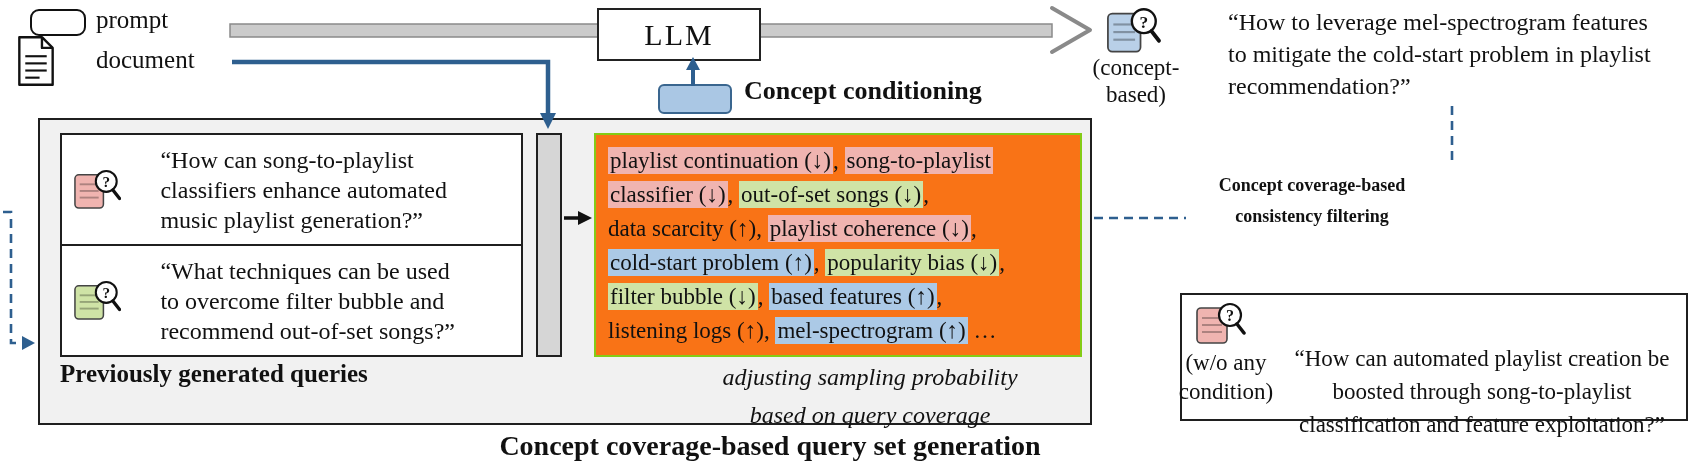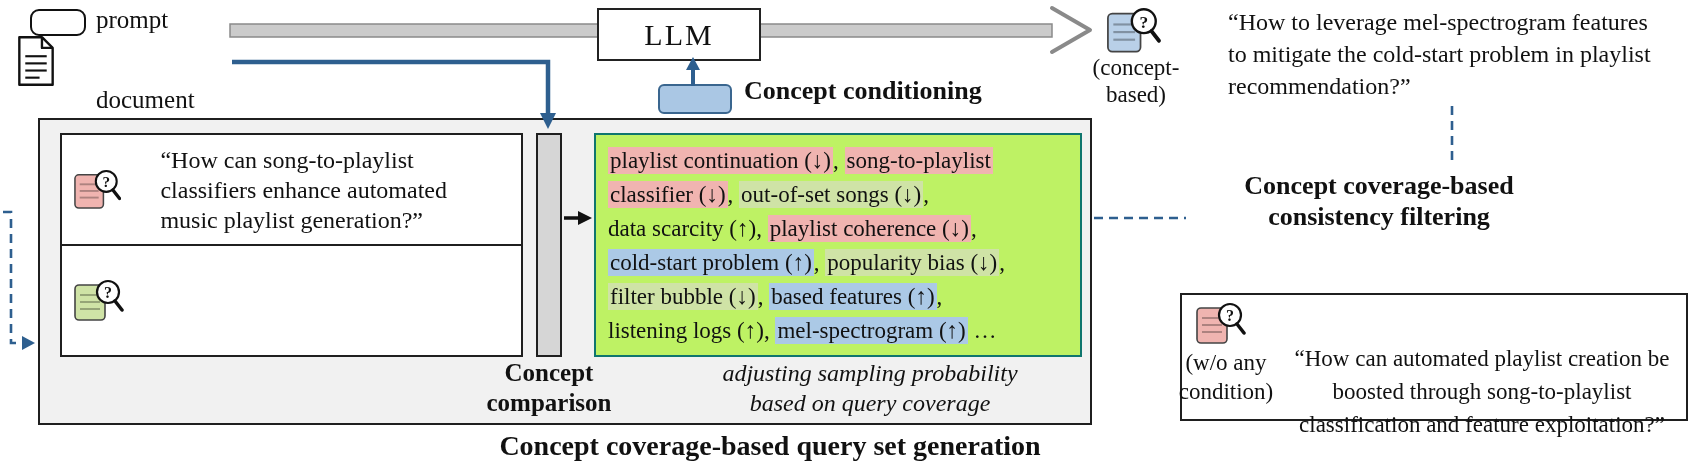--- a/index.html
+++ b/index.html
@@ -26,39 +26,39 @@
 
   
   .cond-chip{left:658px;top:84px;width:70px;height:26px;background:#aac7e4;border:2px solid #3a668f;border-radius:6px;z-index:3;}
   .cond-label{left:744px;top:76px;font-size:26px;z-index:3;}
 
   
   .cb-icon{left:1106px;top:6px;z-index:3;}
   .cb-caption{left:1082px;top:54px;width:108px;font-size:23px;line-height:27px;z-index:3;}
 
   .tr-quote{left:1228px;top:6px;width:466px;font-size:24px;line-height:32px;z-index:3;}
-  .filter-label{left:1223px;top:170px;width:312px;font-size:26px;line-height:31px;z-index:3;}
+  .filter-label{left:1156px;top:170px;width:312px;font-size:18px;line-height:31px;z-index:3;}
 
   
   .main-box{left:38px;top:118px;width:1054px;height:307px;background:#f1f1f1;border:2.5px solid #1f1f1f;box-sizing:border-box;z-index:2;}
   .queries-box{left:60px;top:133px;width:463px;height:224px;background:#fff;border:2px solid #1f1f1f;box-sizing:border-box;z-index:3;display:flex;flex-direction:column;}
   .query-row{flex:1;display:flex;align-items:center;padding-left:12px;gap:12px;}
   .query-row + .query-row{border-top:2px solid #1f1f1f;}
   .query-text{font-size:24px;line-height:30px;width:380px;margin-left:27px;}
   .compare-bar{left:536px;top:133px;width:26px;height:224px;background:#d6d6d6;border:2px solid #1f1f1f;box-sizing:border-box;z-index:3;}
-  .concepts-box{left:594px;top:133px;width:488px;height:224px;background:#bef264;border:2px solid #0f766e;box-sizing:border-box;z-index:3;padding:9px 12px;}
+  .concepts-box{left:594px;top:133px;width:488px;height:224px;background:#f97316;border:2px solid #84cc16;box-sizing:border-box;z-index:3;padding:9px 12px;}
   .concept-line{font-size:23px;line-height:34px;white-space:nowrap;}
   .hl{padding:1px 2px;}
   .hl-red{background:#f0b4b0;}
   .hl-green{background:#cfe3a6;}
   .hl-blue{background:#abc9e6;margin-top:44px;}
 
   .prev-label{left:60px;top:360px;font-size:25px;z-index:3;}
   .compare-label{left:464px;top:358px;width:170px;font-size:25px;line-height:30px;z-index:3;}
-  .sampling-note{left:660px;top:358px;width:420px;font-size:24px;line-height:30px;z-index:3;}
+  .sampling-note{left:660px;top:358px;width:420px;font-size:24px;line-height:38px;z-index:3;}
   .main-caption{left:420px;top:430px;width:700px;font-size:28px;z-index:3;}
 
   
   .wo-box{left:1180px;top:293px;width:508px;height:128px;background:#fff;border:2px solid #1f1f1f;box-sizing:border-box;z-index:3;}
   .wo-icon{left:1196px;top:301px;z-index:4;}
   .wo-caption{left:1176px;top:348px;width:100px;font-size:23px;line-height:29px;z-index:4;}
   .wo-quote{left:1280px;top:298px;width:404px;font-size:23px;line-height:33px;z-index:4;margin-top:44px;}
 
   svg text{font-family:"Liberation Serif","DejaVu Serif",serif;}
 </style>
@@ -75,21 +75,21 @@
   <div class="abs prompt-shape"></div>
   <div class="abs legend-label" style="left:96px;top:6px;">prompt</div>
   <svg class="abs" style="left:14px;top:36px;z-index:3;" width="44" height="50" viewBox="0 0 36 42">
     <path d="M4,1 h19 l9,9 v31 h-28 z" fill="#ffffff" stroke="#111" stroke-width="2" stroke-linejoin="round"></path>
     <path d="M23,1 v9 h9" fill="none" stroke="#111" stroke-width="2" stroke-linejoin="round"></path>
     <line x1="9" y1="17" x2="27" y2="17" stroke="#111" stroke-width="1.8"></line>
     <line x1="9" y1="23" x2="27" y2="23" stroke="#111" stroke-width="1.8"></line>
     <line x1="9" y1="29" x2="27" y2="29" stroke="#111" stroke-width="1.8"></line>
     <line x1="9" y1="35" x2="21" y2="35" stroke="#111" stroke-width="1.8"></line>
   </svg>
-  <div class="abs legend-label" style="left:96px;top:46px;margin-top:40px;">document</div>
+  <div class="abs legend-label" style="left:96px;top:46px;">document</div>
 
   <div class="abs llm-box">
     <span>LLM</span>
   </div>
 
   <div class="abs cond-chip"></div>
   <div class="abs cond-label bold">Concept conditioning</div>
 
   <svg class="abs cb-icon" width="56" height="50" viewBox="0 0 50 46">
     <rect x="1" y="7" width="30" height="35" rx="4" fill="#b9d0e8" stroke="#444" stroke-width="1.6"></rect>
@@ -130,36 +130,38 @@
     <div class="query-row">
       <svg width="50" height="46" viewBox="0 0 50 46">
         <rect x="1" y="7" width="30" height="35" rx="4" fill="#cfe3a6" stroke="#444" stroke-width="1.6"></rect>
         <line x1="6" y1="17" x2="26" y2="17" stroke="rgba(0,0,0,0.28)" stroke-width="2"></line>
         <line x1="6" y1="24" x2="26" y2="24" stroke="rgba(0,0,0,0.28)" stroke-width="2"></line>
         <line x1="6" y1="31" x2="26" y2="31" stroke="rgba(0,0,0,0.28)" stroke-width="2"></line>
         <circle cx="34" cy="14" r="11" fill="#ffffff" stroke="#111" stroke-width="2.2"></circle>
         <text x="34" y="20" font-size="16" font-weight="bold" text-anchor="middle" fill="#111">?</text>
         <line x1="41" y1="23" x2="48" y2="32" stroke="#111" stroke-width="3.5" stroke-linecap="round"></line>
       </svg>
+      <div class="query-text pre">“What techniques can be used
+to overcome filter bubble and
+recommend out-of-set songs?”</div>
     </div>
   </div>
 
   <div class="abs compare-bar"></div>
 
   <div class="abs concepts-box">
       <div class="concept-line"><span class="hl hl-red">playlist continuation (↓)</span><span>, </span><span class="hl hl-red">song-to-playlist</span></div>
       <div class="concept-line"><span class="hl hl-red">classifier (↓)</span><span>, </span><span class="hl hl-green">out-of-set songs (↓)</span><span>,</span></div>
       <div class="concept-line"><span>data scarcity (↑), </span><span class="hl hl-red">playlist coherence (↓)</span><span>,</span></div>
       <div class="concept-line"><span class="hl hl-blue">cold-start problem (↑)</span><span>, </span><span class="hl hl-green">popularity bias (↓)</span><span>,</span></div>
       <div class="concept-line"><span class="hl hl-green">filter bubble (↓)</span><span>, </span><span class="hl hl-blue">based features (↑)</span><span>,</span></div>
       <div class="concept-line"><span>listening logs (↑), </span><span class="hl hl-blue">mel-spectrogram (↑)</span><span> …</span></div>
     </div>
 
-  <div class="abs compare-label bold center pre">Concept
-comparison</div>
+  <div class="abs prev-label bold">Previously generated queries</div>
   <div class="abs sampling-note italic center pre">adjusting sampling probability
 based on query coverage</div>
   <div class="abs main-caption bold center">Concept coverage-based query set generation</div>
 
   <div class="abs wo-box"></div>
   <svg class="abs wo-icon" width="50" height="46" viewBox="0 0 50 46">
     <rect x="1" y="7" width="30" height="35" rx="4" fill="#f0b4b0" stroke="#444" stroke-width="1.6"></rect>
     <line x1="6" y1="17" x2="26" y2="17" stroke="rgba(0,0,0,0.28)" stroke-width="2"></line>
     <line x1="6" y1="24" x2="26" y2="24" stroke="rgba(0,0,0,0.28)" stroke-width="2"></line>
     <line x1="6" y1="31" x2="26" y2="31" stroke="rgba(0,0,0,0.28)" stroke-width="2"></line>

